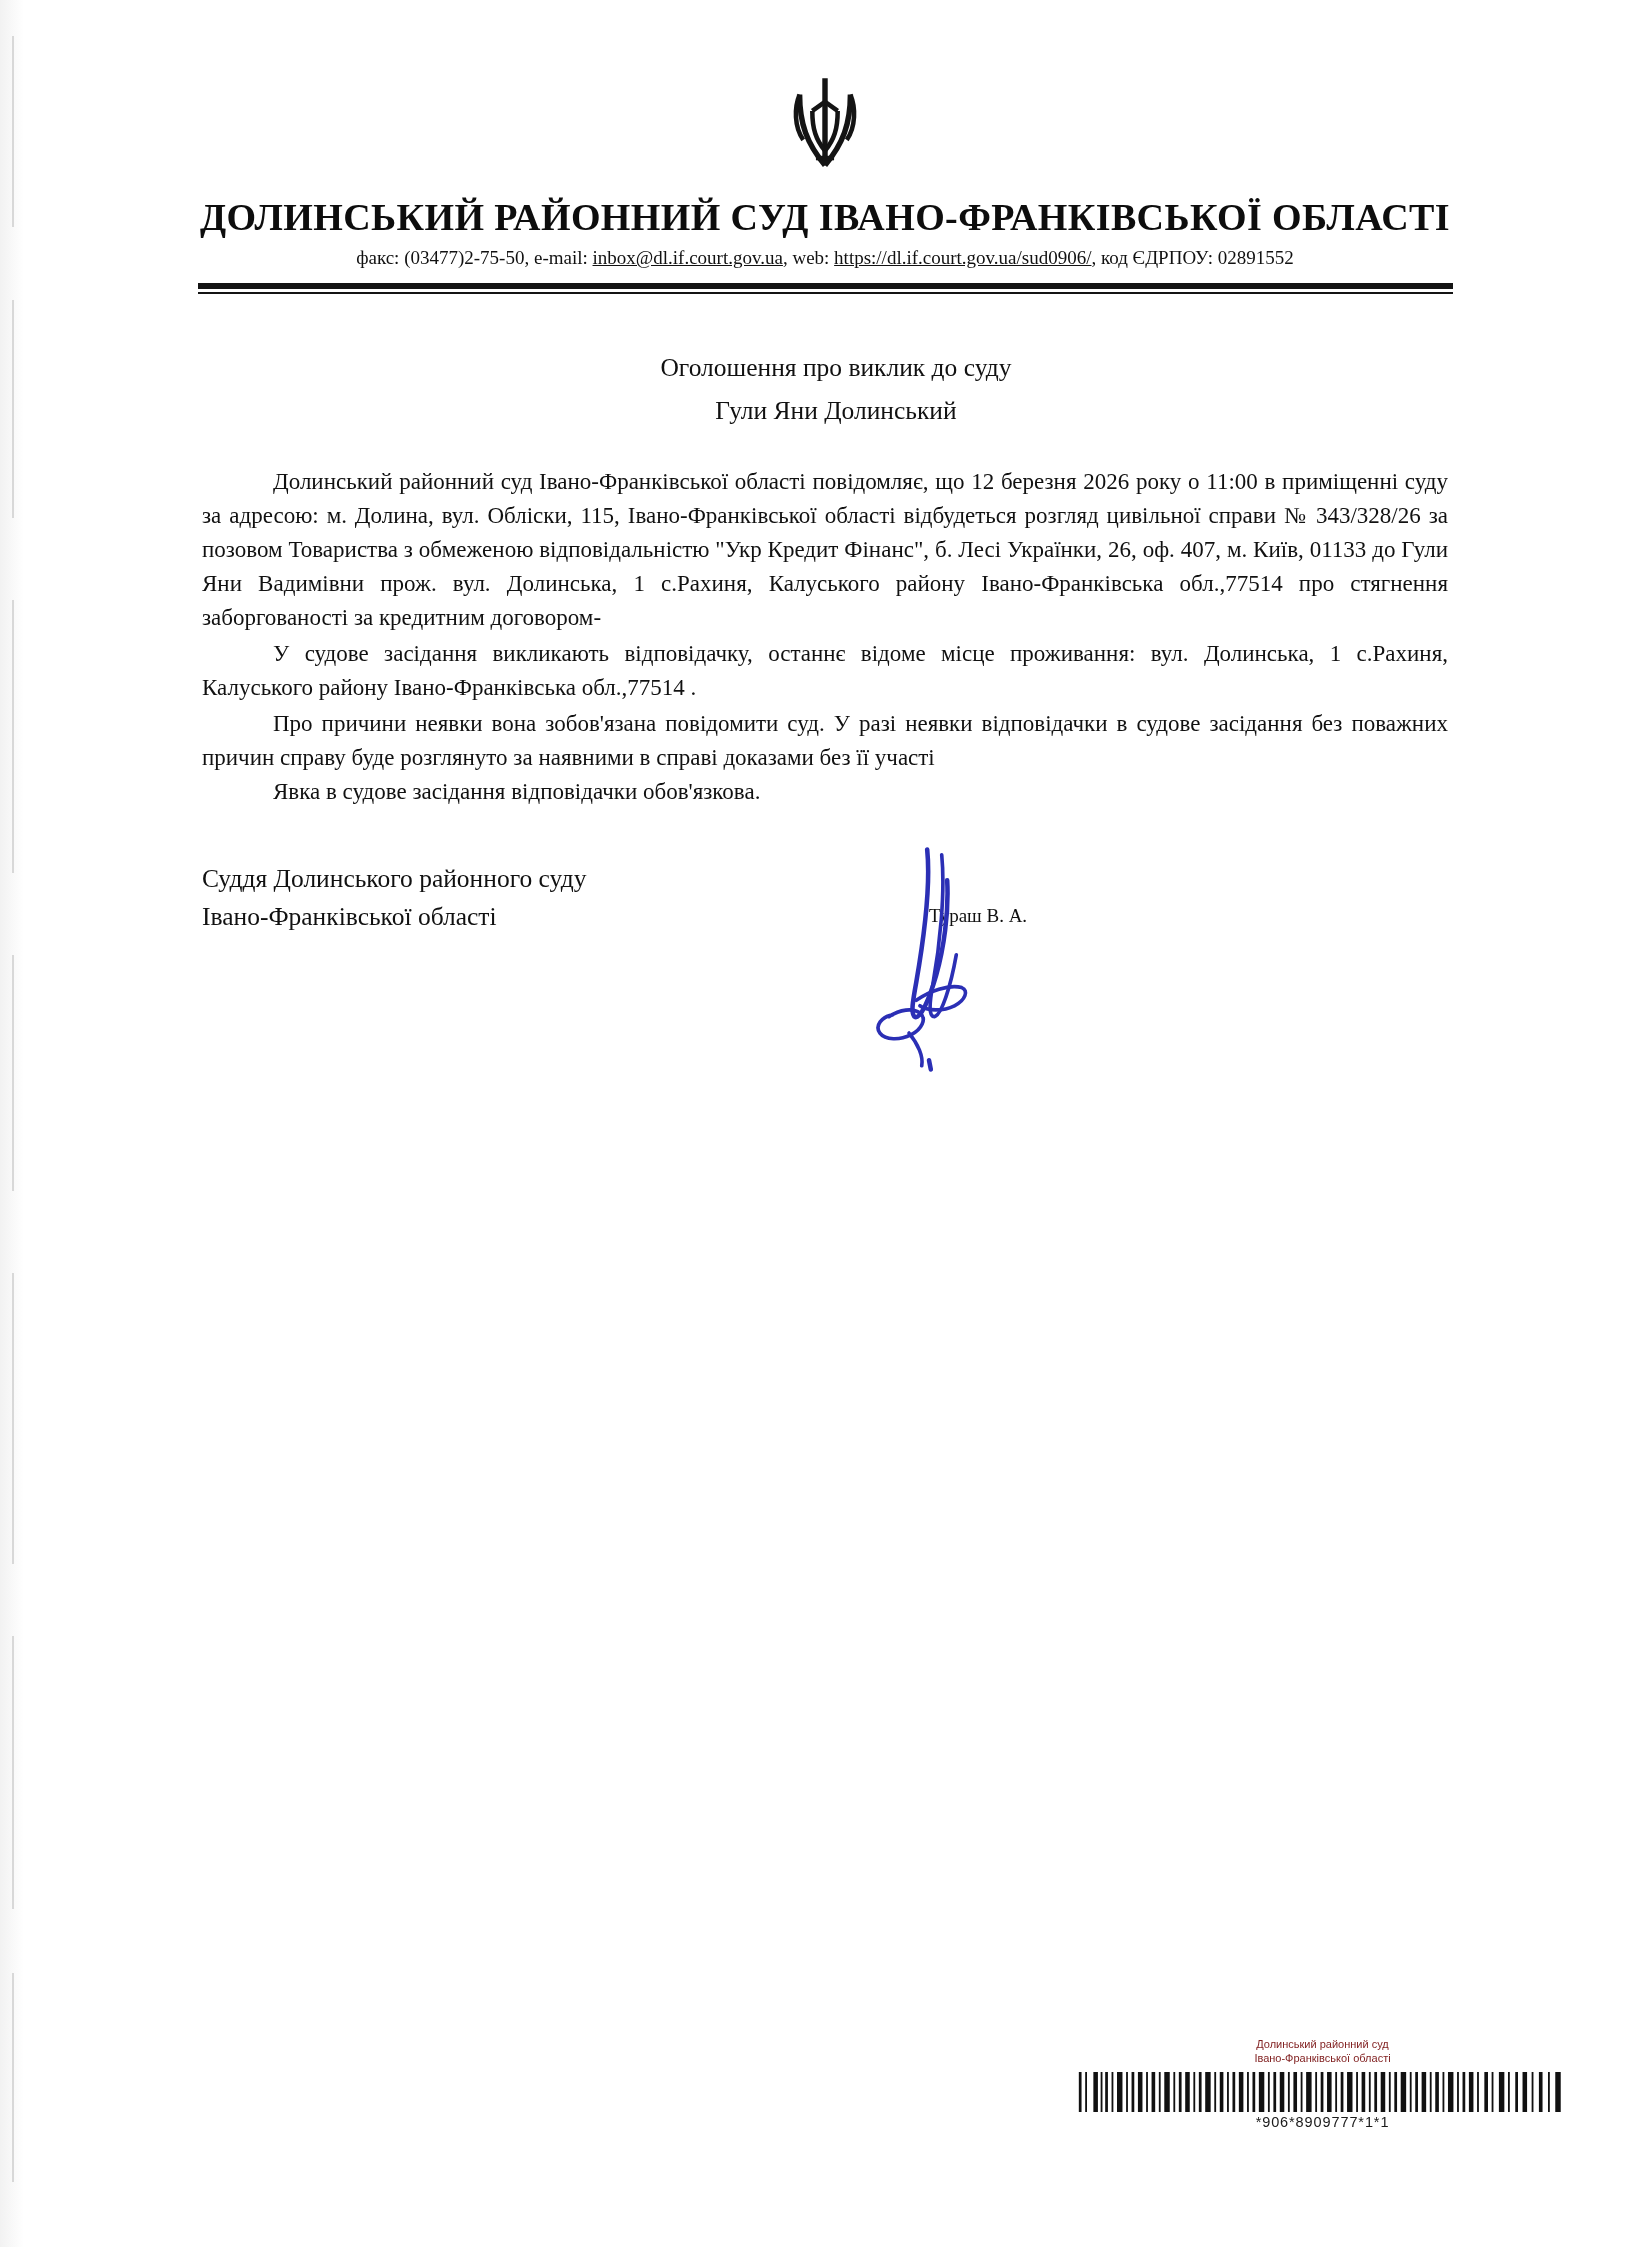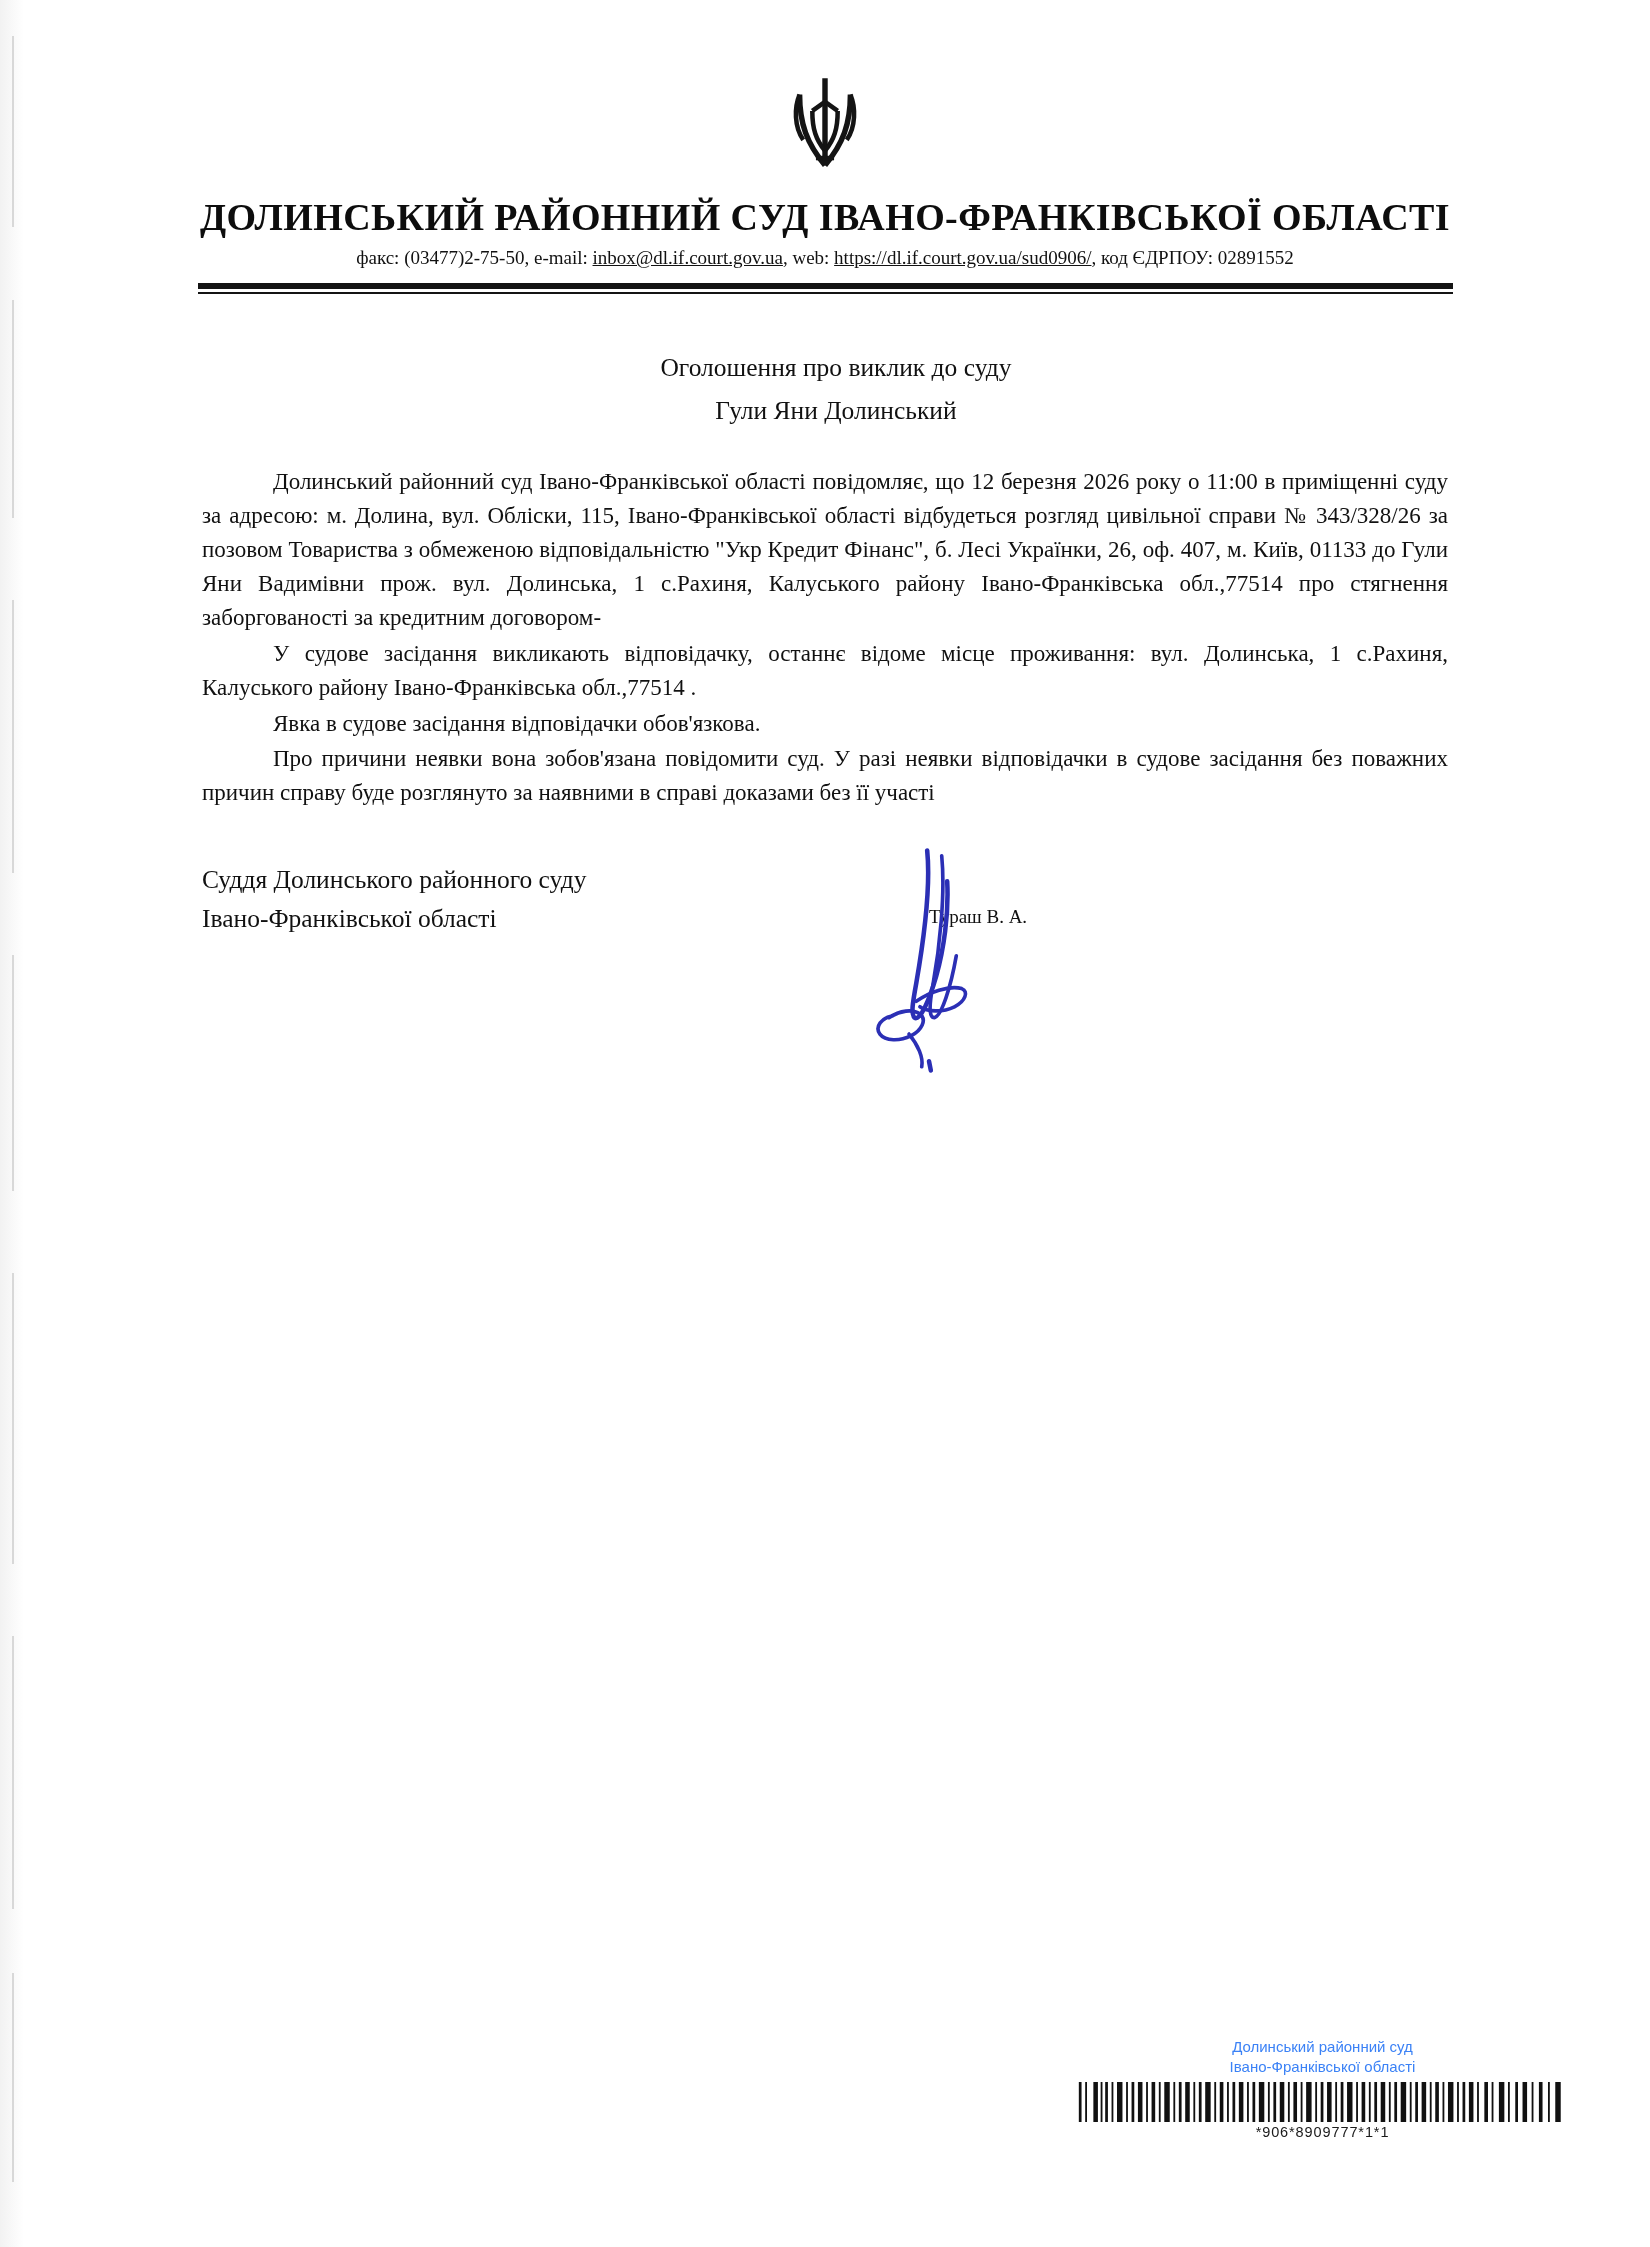--- a/index.html
+++ b/index.html
@@ -132,22 +132,22 @@
   
   .footer {
     position: absolute;
     left: 1068px;
     top: 2037px;
     width: 509px;
     text-align: center;
   }
   .footer-line {
     font-family: "Liberation Sans", sans-serif;
-    font-size: 15px;
-    color: #3b82f6;
+    font-size: 11px;
+    color: #7f1d1d;
     line-height: 1.3;
   }
   .barcode {
     margin-top: 6.4px;
     height: 40px;
     width: 491px;
     margin-left: auto;
     margin-right: auto;
     display: block;
   }
@@ -204,22 +204,22 @@
     </div>
 
     <div class="title-block">
       <div>Оголошення про виклик до суду</div>
       <div class="title-line2">Гули Яни Долинський</div>
     </div>
 
     <div class="body-block">
       <p class="para">Долинський районний суд Івано-Франківської області повідомляє, що 12 березня 2026 року о 11:00 в приміщенні суду за адресою: м. Долина, вул. Обліски, 115, Івано-Франківської області відбудеться розгляд цивільної справи № 343/328/26 за позовом   Товариства з обмеженою відповідальністю "Укр Кредит Фінанс",  б. Лесі Українки, 26, оф. 407,  м. Київ, 01133 до Гули    Яни Вадимівни     прож. вул. Долинська, 1 с.Рахиня, Калуського      району    Івано-Франківська обл.,77514   про стягнення заборгованості за кредитним договором-</p>
       <p class="para">У судове засідання викликають відповідачку, останнє відоме місце проживання: вул. Долинська, 1 с.Рахиня, Калуського району  Івано-Франківська обл.,77514 .</p>
+      <p class="para nospace">Про причини неявки вона зобов'язана повідомити суд. У разі неявки відповідачки в судове засідання без поважних причин справу буде розглянуто за наявними в справі доказами без її участі</p>
       <p class="para">Явка в судове засідання відповідачки обов'язкова.</p>
-      <p class="para nospace">Про причини неявки вона зобов'язана повідомити суд. У разі неявки відповідачки в судове засідання без поважних причин справу буде розглянуто за наявними в справі доказами без її участі</p>
     </div>
 
     <div class="sign-block">
       <div class="sign-left">
         <div>Суддя Долинського районного суду</div>
         <div>Івано-Франківської області</div>
       </div>
       <div class="sign-name">Тураш В. А.</div>
       <svg class="signature-svg" viewBox="0 0 330 300" xmlns="http://www.w3.org/2000/svg">
         <g fill="none" stroke="#2b2fb5" stroke-linecap="round" stroke-linejoin="round">

